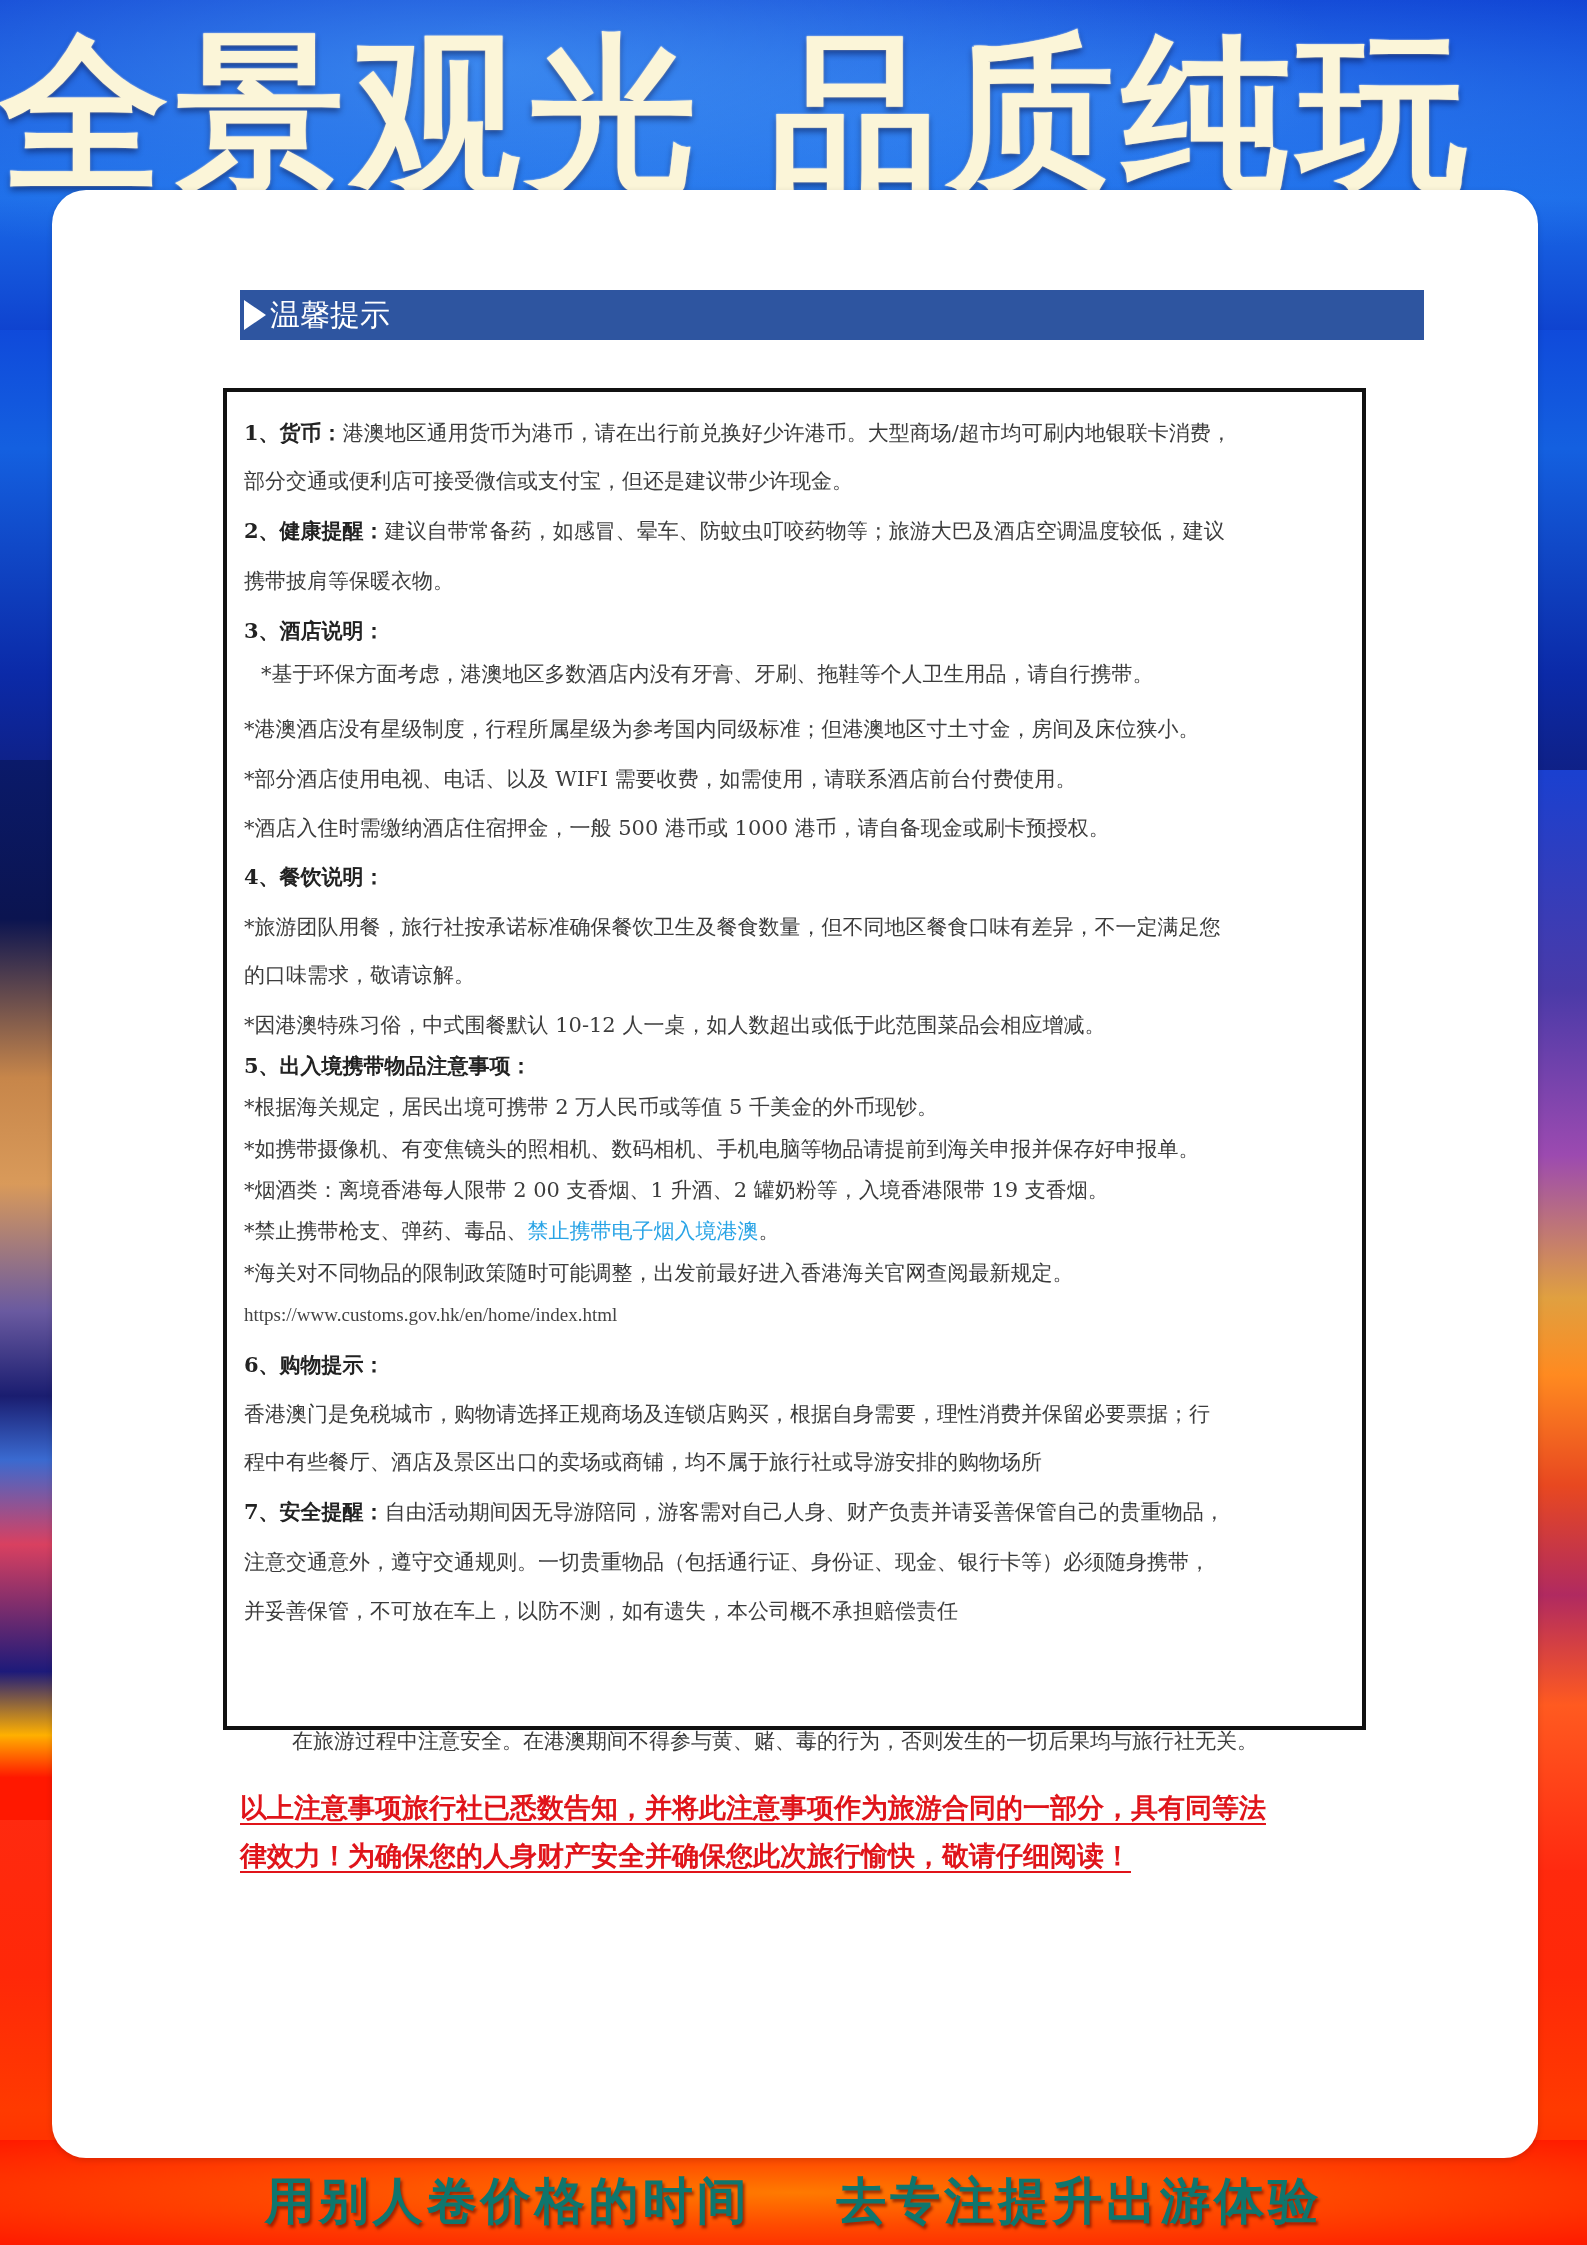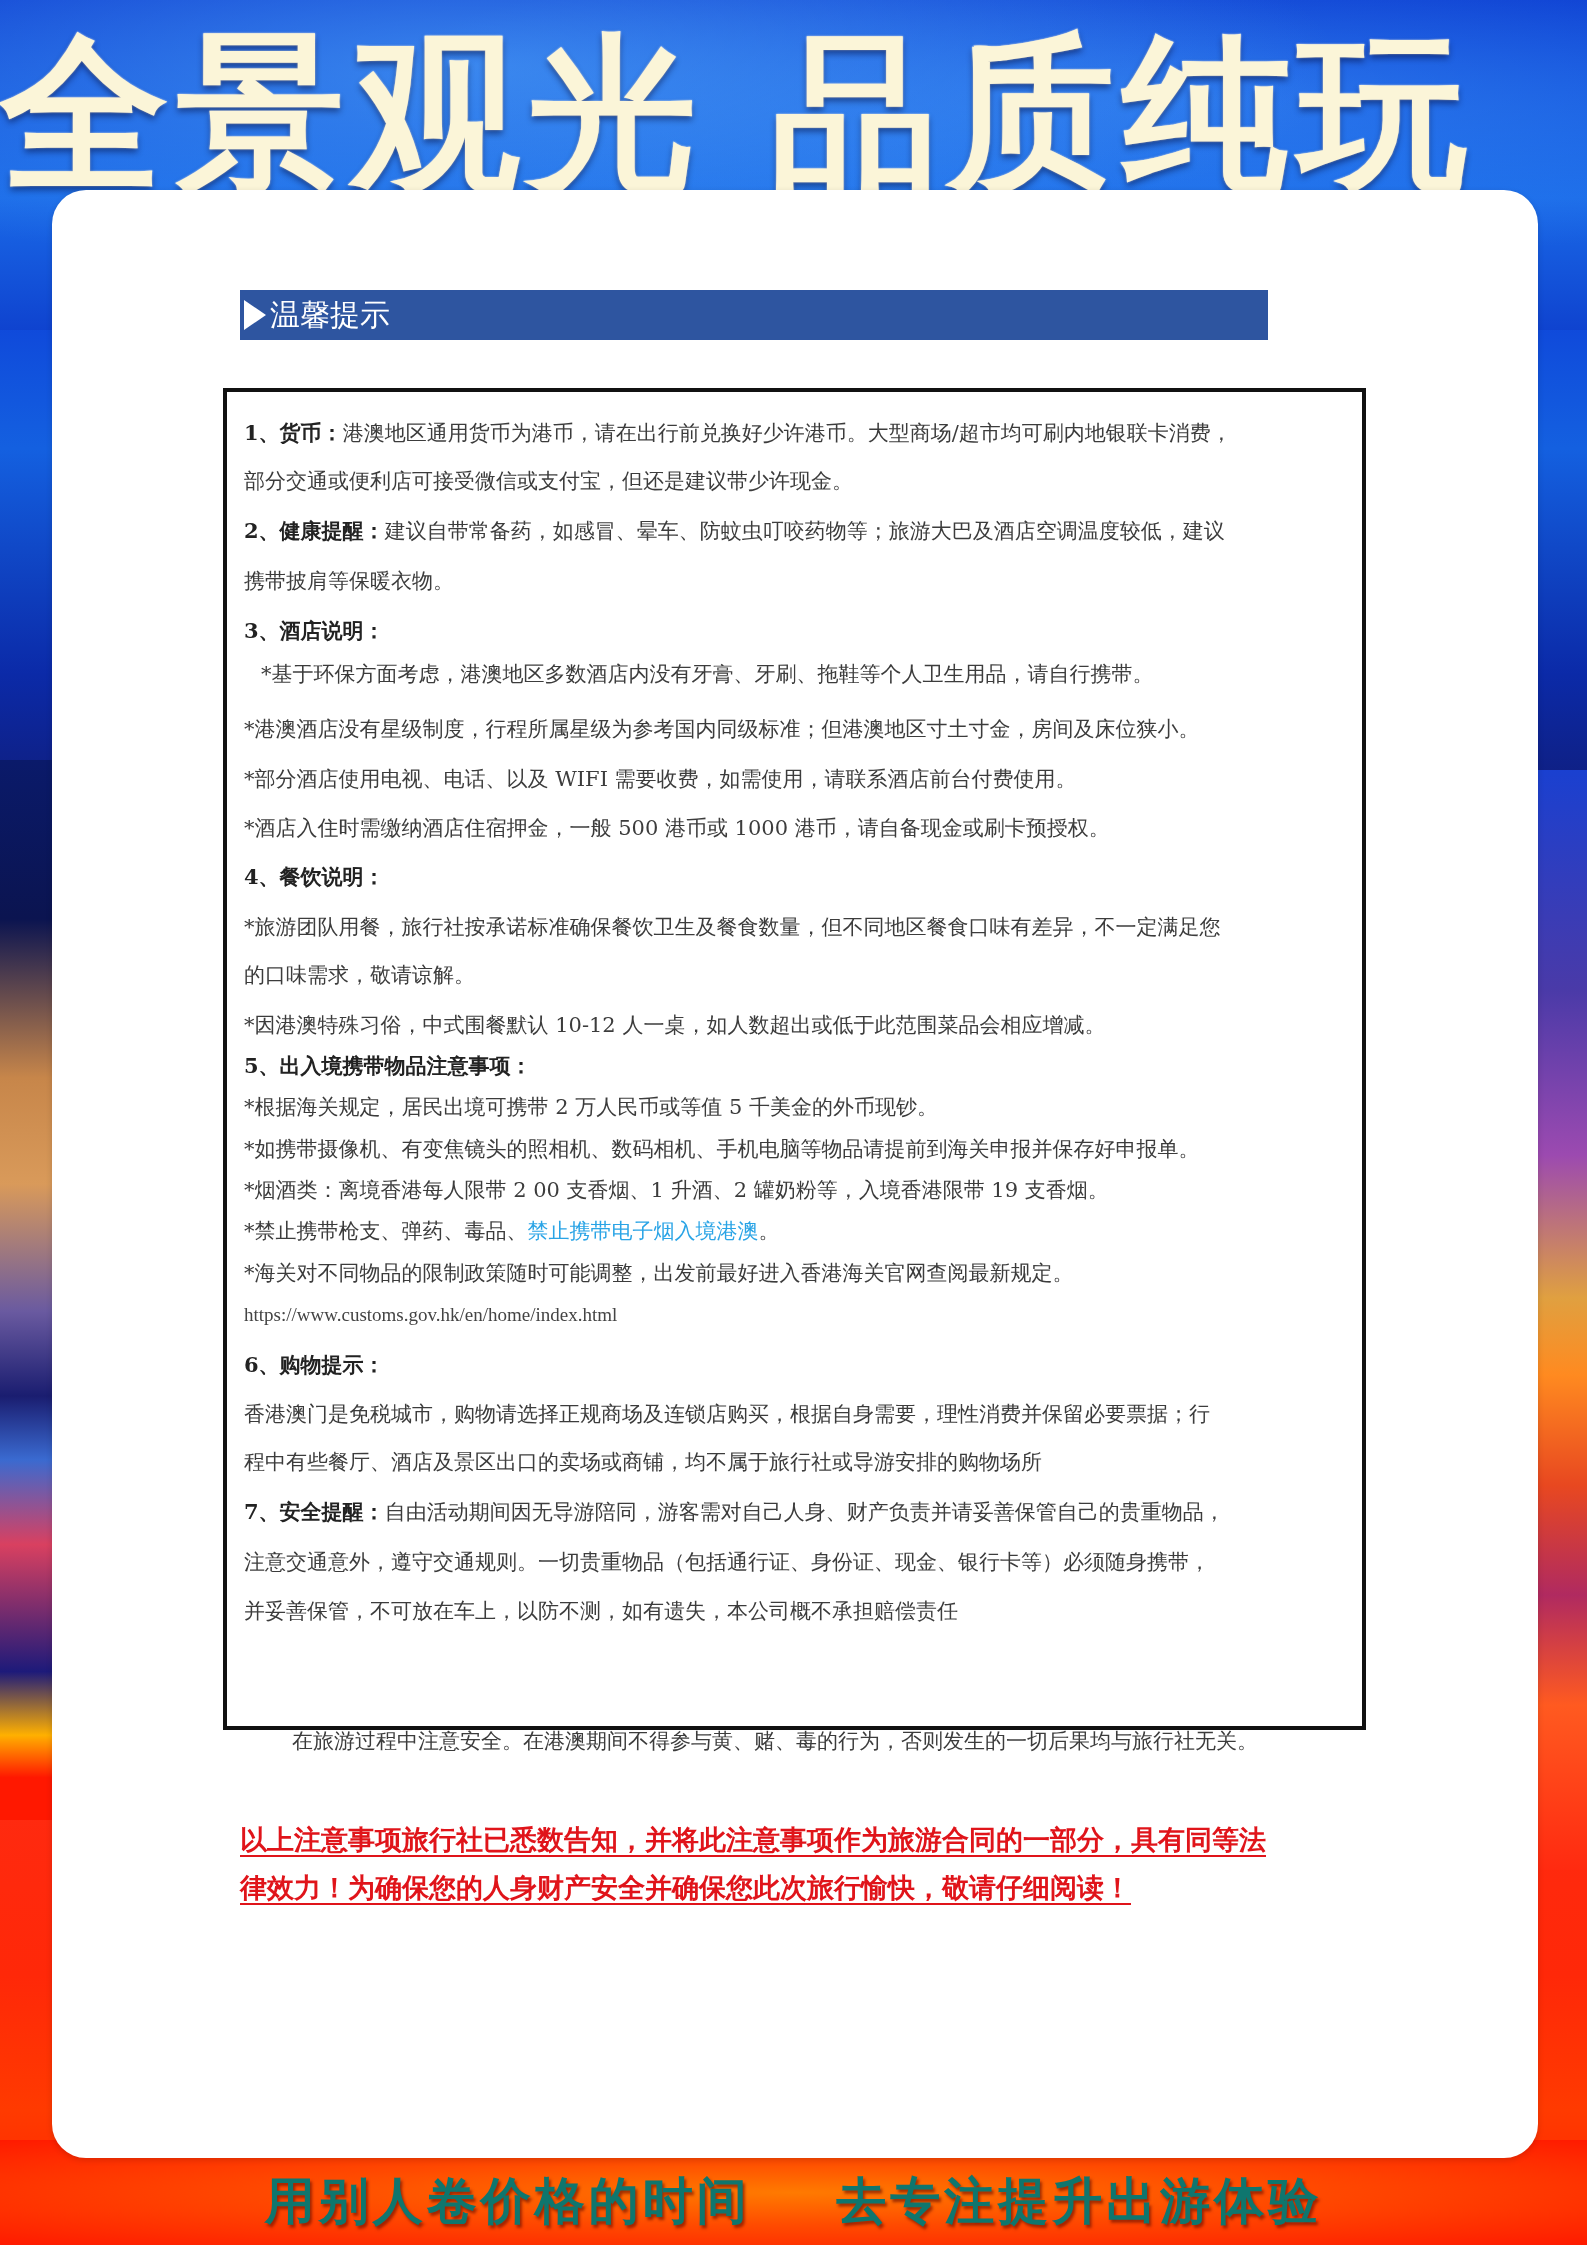--- a/index.html
+++ b/index.html
@@ -43,21 +43,21 @@
     color: #fbf5d8;
     text-shadow: 0 4px 6px rgba(0,0,40,0.45), 0 0 2px #ffffff;
     white-space: nowrap;
   }
   .card {
     position: absolute; left: 52px; top: 190px; width: 1486px; height: 1968px;
     background: #ffffff; border-radius: 34px;
     box-shadow: 0 2px 6px rgba(0,0,0,0.15);
   }
   .section-bar {
-    position: absolute; left: 240px; top: 290px; width: 1028px; height: 50px;
+    position: absolute; left: 240px; top: 290px; width: 1184px; height: 50px;
     background: #2e55a0; color: #ffffff;
     display: flex; align-items: center;
     font-family: "DejaVu Sans", "Liberation Sans", sans-serif;
     font-size: 30px;
   }
   .section-bar .tri {
     width: 0; height: 0; margin-left: 4px; margin-right: 4px;
     border-top: 15px solid transparent; border-bottom: 15px solid transparent;
     border-left: 22px solid #ffffff;
   }
@@ -70,21 +70,20 @@
     font-size: 21px; color: #3c3c3c; line-height: 30px;
   }
   .line b { color: #222222; font-weight: bold; }
   .line .hl { color: #2aa4e6; }
   .line.url { font-family: Liberation Serif, serif; font-size: 19px; color: #444; }
   .footnote {
     position: absolute; left: 240px; white-space: nowrap;
     font-size: 27px; font-weight: bold; color: #e0141a;
     text-decoration: underline; text-decoration-thickness: 2px; text-underline-offset: 6px;
     line-height: 40px;
-    margin-top: 32px;
   }
   .slogan {
     position: absolute; left: 0; top: 2168px; width: 1587px; text-align: center;
     font-family: "DejaVu Serif", "Liberation Serif", serif;
     font-weight: bold; font-size: 50px; letter-spacing: 4px;
     color: #0f766e; text-shadow: 2px 3px 3px rgba(120,20,0,0.7);
     white-space: pre;
   }
 </style>
 </head>

